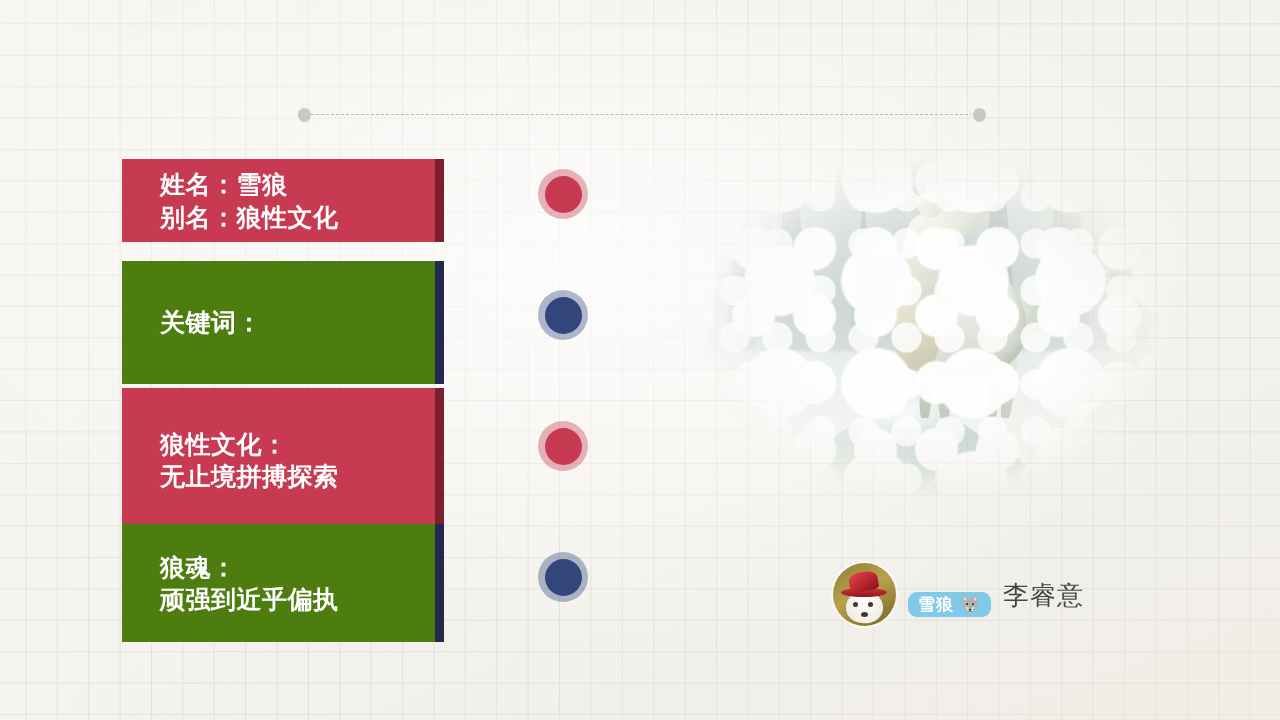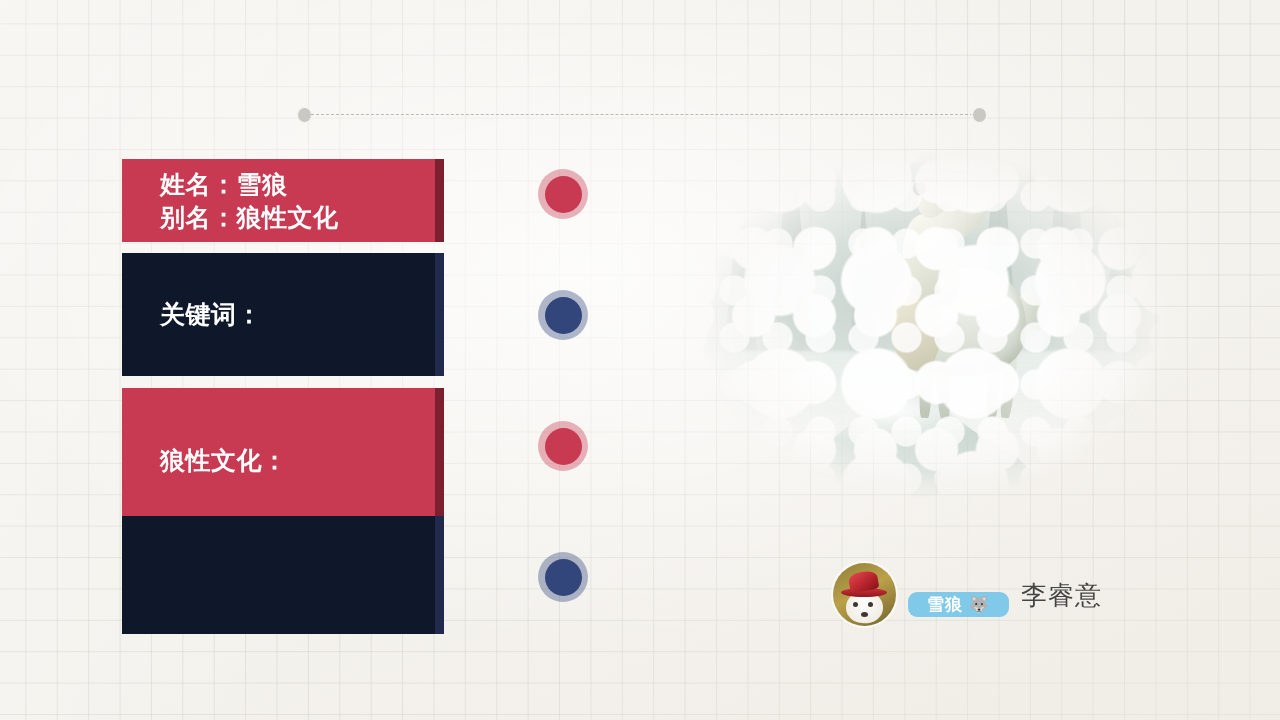--- a/index.html
+++ b/index.html
@@ -67,21 +67,21 @@
     font-size:25px; line-height:1.30;
     letter-spacing:.5px;
     white-space:nowrap;
   }
   .info-box .line { display:block; }
   .info-box .edge {
     position:absolute; right:0; top:0; bottom:0; width:9px;
   }
   .box-red  { background:#c73a52; }
   .box-red  .edge { background:#7c2030; }
-  .box-blue { background:#0f172a; }
+  .box-blue { background:#4d7c0f;margin-top:8px; }
   .box-blue .edge { background:#21294d; }
 
   #box-1 { top:124px; height:83px;margin-top:35px; }
   #box-2 { top:253px; height:123px; }
   #box-3 { top:388px; height:144px; }
   #box-4 { top:516px; height:118px; }
 
   
   .dot {
     position:absolute; width:50px; height:50px; border-radius:50%;
@@ -254,21 +254,21 @@
   }
   #wm-avatar .hat .crown {
     position:absolute; bottom:26%; left:18%; width:62%; height:78%;
     background:linear-gradient(150deg,#e8404a,#a81820 70%,#7e1016);
     border-radius:42% 42% 18% 18%;
     transform:rotate(-10deg);
   }
   #wm-badge {
     display:flex; align-items:center; gap:6px;
     background:#7ec8e8; color:#fff;
-    border-radius:9px; padding:4px 19px;
+    border-radius:9px; padding:4px 10px;
     font-size:17px; font-weight:bold; letter-spacing:1px;
     line-height:1;
     margin-top:20px;
   }
   #wm-badge .wolf-emoji { font-size:16px; filter:grayscale(.45); line-height:1; }
   #wm-name { font-size:26px; color:#3f3f3f; letter-spacing:1px; line-height:1; }
 </style>
 </head>
 <body>
 
@@ -332,24 +332,27 @@
     <span class="edge"></span>
   </div>
 
   <div id="box-2" class="info-box box-blue">
     <span class="line">关键词：</span>
     <span class="edge"></span>
   </div>
 
   <div id="box-3" class="info-box box-red">
     <span class="line">狼性文化：</span>
+    <span class="line">无止境拼搏探索</span>
     <span class="edge"></span>
   </div>
 
   <div id="box-4" class="info-box box-blue">
+    <span class="line">狼魂：</span>
+    <span class="line">顽强到近乎偏执</span>
     <span class="edge"></span>
   </div>
 
   <div id="dot-1" class="dot dot-red">
       <span class="core"></span>
     </div>
   <div id="dot-2" class="dot dot-blue">
       <span class="core"></span>
     </div>
   <div id="dot-3" class="dot dot-red">

